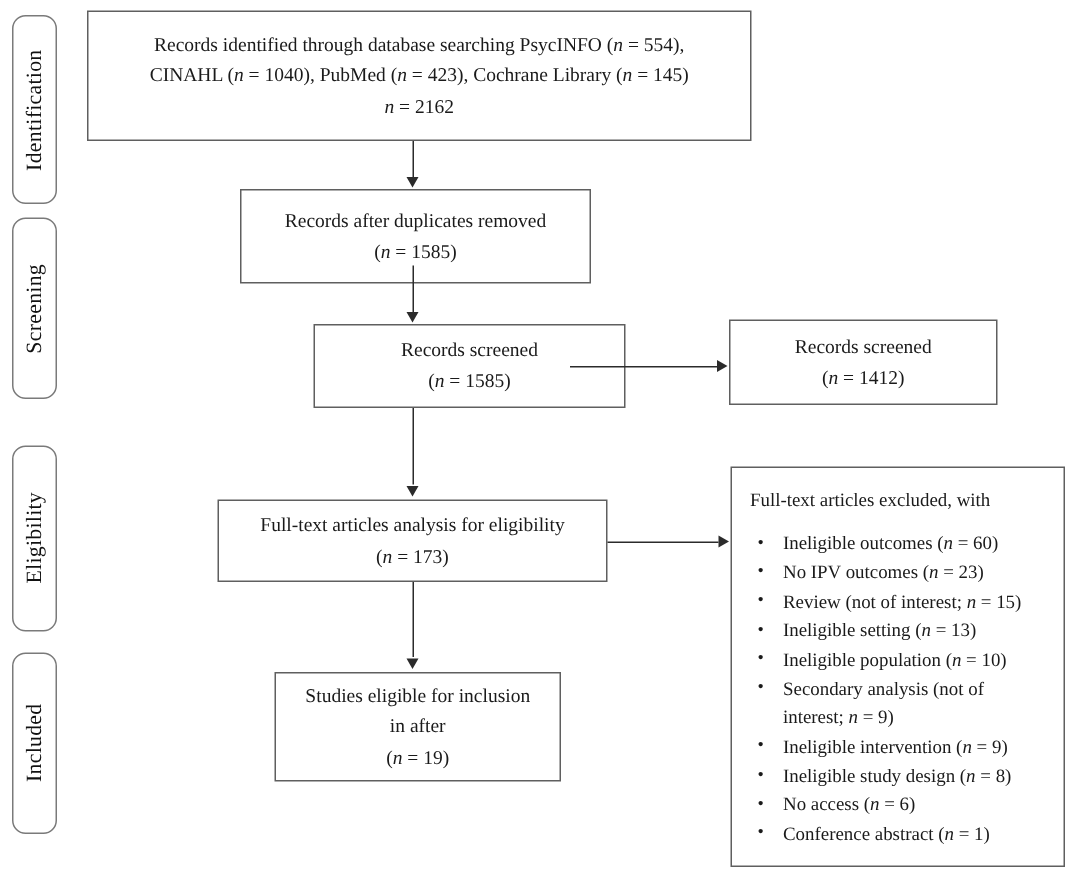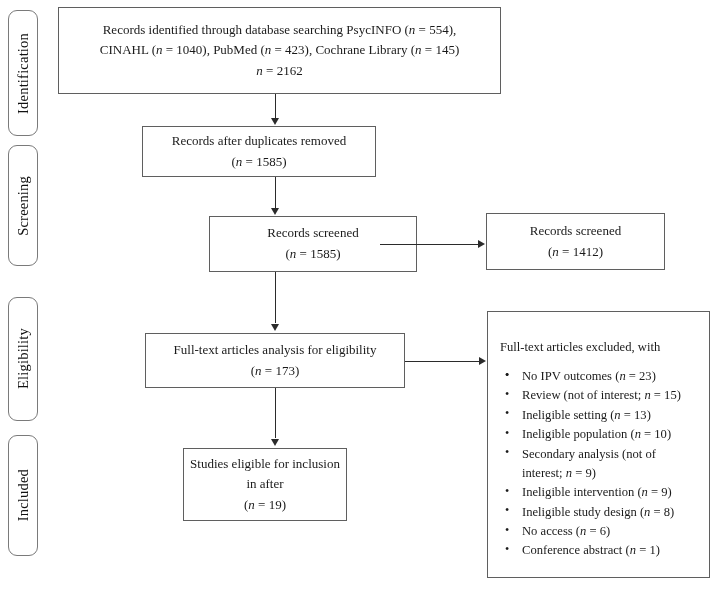--- a/index.html
+++ b/index.html
@@ -61,21 +61,21 @@
   .ital { font-style: italic; }
 
   
   .reasons {
     position: absolute;
     border: 1px solid #5f5f5f;
     background: #ffffff;
     box-sizing: border-box;
     text-align: left;
     font-size: 12.6px;
-    padding: 24px 8px 8px 12px;
+    padding: 10px 8px 8px 12px;
   }
   .reasons-head {
     line-height: 1.75;
     margin-bottom: 9px;
   }
   .reasons-head .ln { display: block; }
   .reason-list {
     list-style: none;
     margin: 0;
     padding: 0;
@@ -140,21 +140,21 @@
 
   <div class="box" style="left:58px; top:7px; width:443px; height:87px;">
     <span class="ln">Records identified through database searching PsycINFO (<span class="ital">n</span> = 554),</span>
     <span class="ln">CINAHL (<span class="ital">n</span> = 1040), PubMed (<span class="ital">n</span> = 423), Cochrane Library (<span class="ital">n</span> = 145)</span>
     <span class="ln"><span class="ital">n</span> = 2162</span>
   </div>
 
   <div class="vline" style="left:275px; top:94px; height:25px;"></div>
   <div class="arrow-down" style="left:270.5px; top:118px;"></div>
 
-  <div class="box" style="left:142px; top:126px; width:234px; height:51px;">
+  <div class="box" style="left:160px; top:126px; width:234px; height:63px;">
     <span class="ln">Records after duplicates removed</span>
     <span class="ln">(<span class="ital">n</span> = 1585)</span>
   </div>
 
   <div class="vline" style="left:275px; top:177px; height:32px;"></div>
   <div class="arrow-down" style="left:270.5px; top:208px;"></div>
 
   <div class="box" style="left:172px; top:216px; width:208px; height:56px;margin-left:37px;">
     <span class="ln">Records screened</span>
     <span class="ln">(<span class="ital">n</span> = 1585)</span>
@@ -175,33 +175,34 @@
     <span class="ln">Full-text articles analysis for eligibility</span>
     <span class="ln">(<span class="ital">n</span> = 173)</span>
   </div>
 
   <div class="hline" style="left:405px; top:361px; width:74px;"></div>
   <div class="arrow-right" style="left:479px; top:356.5px;"></div>
 
   <div class="vline" style="left:275px; top:388px; height:50px;"></div>
   <div class="arrow-down" style="left:270.5px; top:439px;"></div>
 
-  <div class="box" style="left:183px; top:448px; width:164px; height:73px;">
+  <div class="box" style="left:183px; top:448px; width:191px; height:73px;">
     <span class="ln">Studies eligible for inclusion</span>
     <span class="ln">in after</span>
     <span class="ln">(<span class="ital">n</span> = 19)</span>
   </div>
 
   <div class="reasons" style="left:487px; top:311px; width:223px; height:267px;">
     <div class="reasons-head">
       <span class="ln">Full-text articles excluded, with</span>
     </div>
     <ul class="reason-list">
       <li>
         <span class="bullet">•</span>
+        <span>Ineligible outcomes (<span class="ital">n</span> = 60)</span>
       </li>
       <li>
         <span class="bullet">•</span>
         <span>No IPV outcomes (<span class="ital">n</span> = 23)</span>
       </li>
       <li>
         <span class="bullet">•</span>
         <span>Review (not of interest; <span class="ital">n</span> = 15)</span>
       </li>
       <li>

